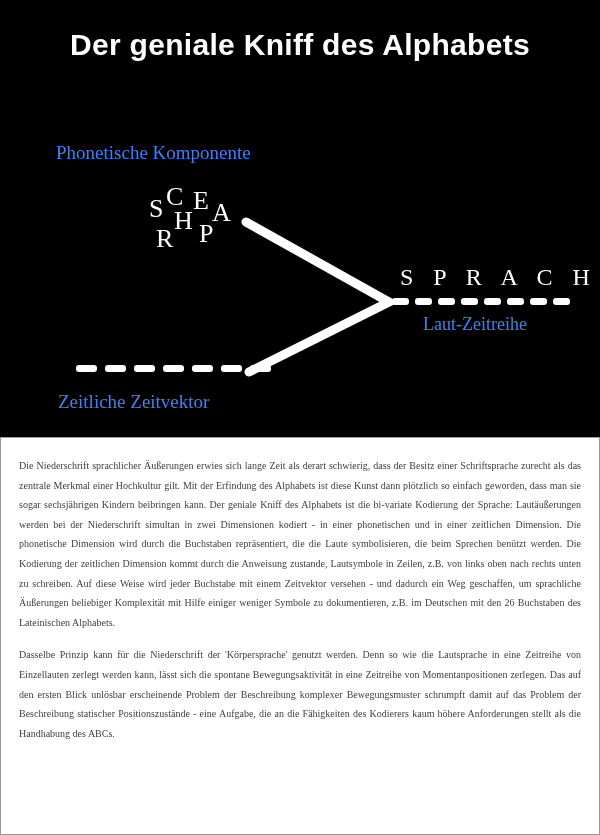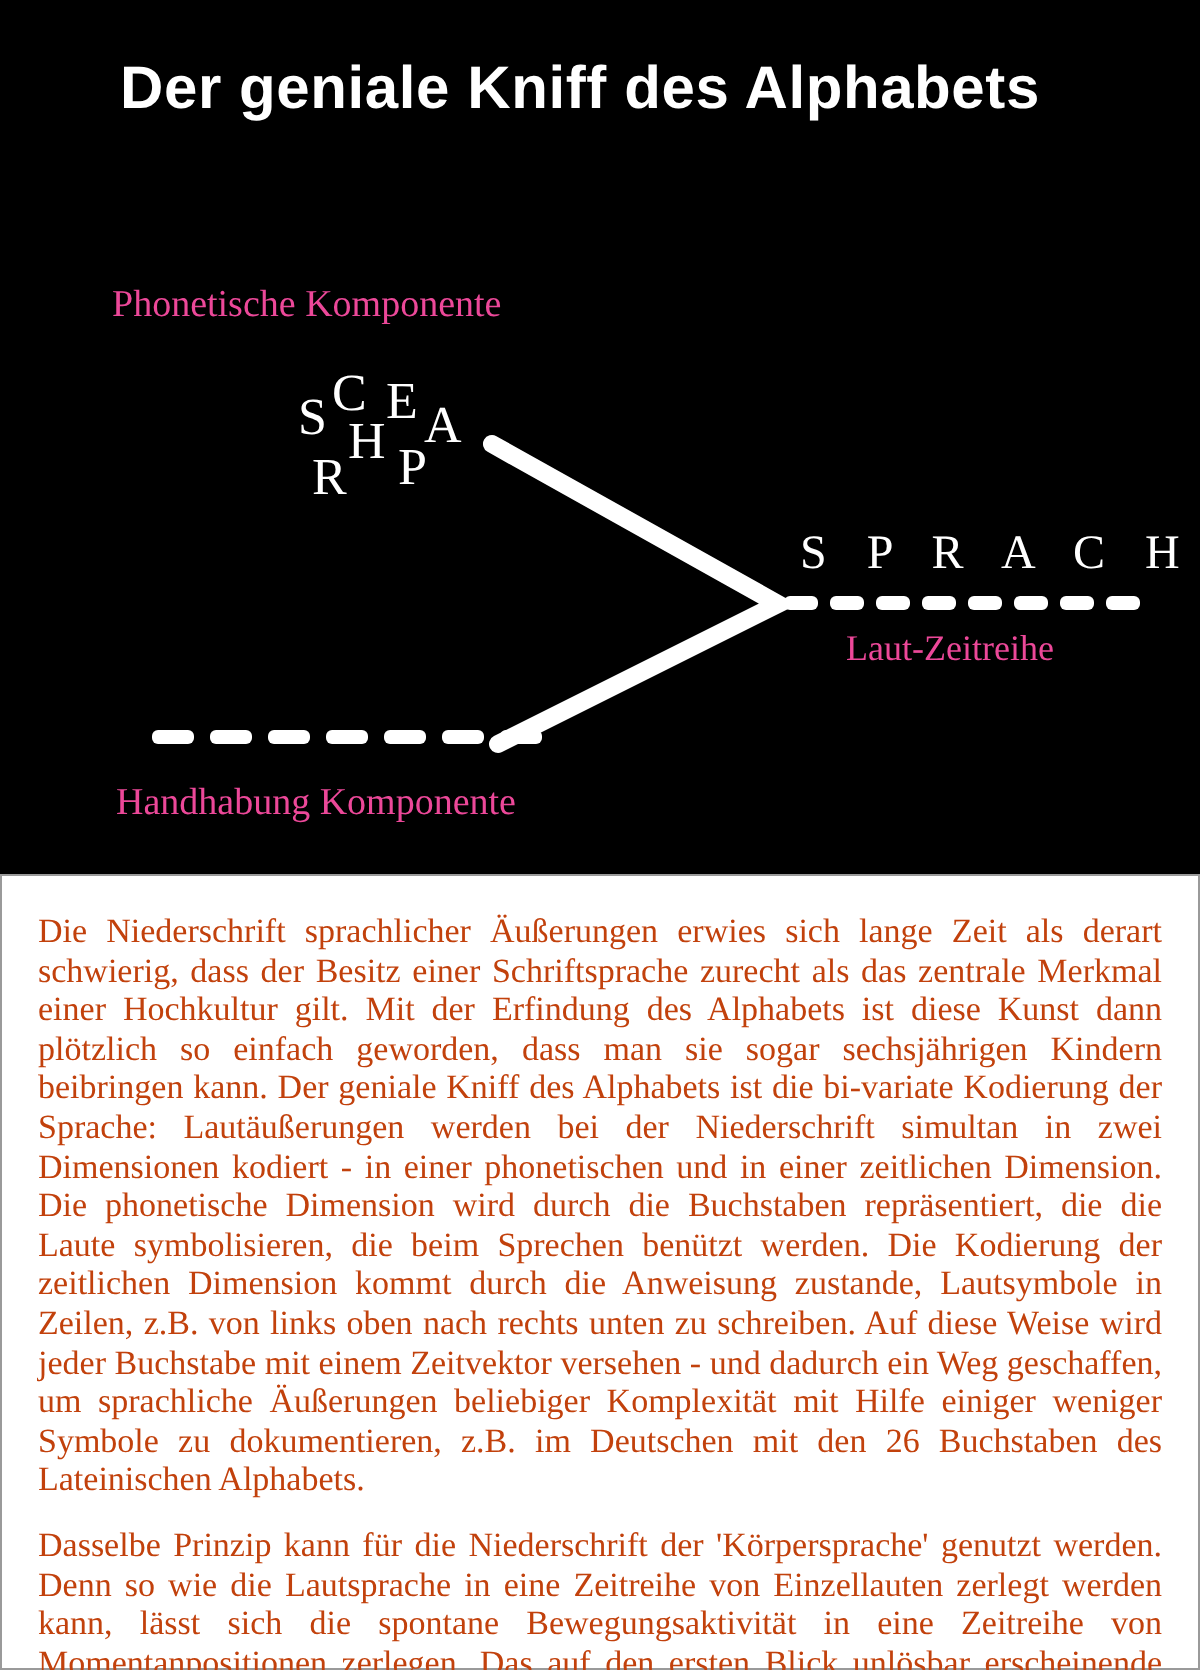--- a/index.html
+++ b/index.html
@@ -30,33 +30,33 @@
     height: 437px;
     background: #000000;
     overflow: hidden;
   }
 
   .slide-title {
     position: absolute;
     left: 60px;
     top: 26px;
     width: 480px;
-    text-align: left;
+    text-align: center;
     color: #ffffff;
     font-family: "Liberation Sans", sans-serif;
     font-weight: bold;
     font-size: 30px;
     line-height: 38px;
     letter-spacing: 0.3px;
   }
 
   
   .diagram-label {
     position: absolute;
-    color: #ec4899;
+    color: #3b82f6;
     font-family: "Liberation Serif", serif;
     font-size: 19px;
     white-space: nowrap;
   }
   #label-phonetic { left: 56px; top: 142px; }
   #label-temporal { left: 58px; top: 391px; }
   #label-lautzeit { left: 423px; top: 314px; font-size: 18px; }
 
   
   #sprache-word {
@@ -111,42 +111,42 @@
     left: 0;
     top: 437px;
     width: 600px;
     height: 398px;
     background: #ffffff;
     border: 1px solid #9a9a9a;
     box-sizing: border-box;
     padding: 18px 18px 10px 18px;
   }
   .body-par {
-    color: #c2410c;
+    color: #404040;
     font-family: "Liberation Serif", serif;
-    font-size: 17px;
+    font-size: 10px;
     line-height: 19.6px;
     text-align: justify;
     margin: 0 0 13px 0;
     hyphens: none;
   }
   .body-par:last-child { margin-bottom: 0; }
 </style>
 </head>
 <body>
 
 <div id="page">
 
   <div class="slide">
 
     <div class="slide-title">Der geniale Kniff des Alphabets</div>
 
     <div class="diagram-label" id="label-phonetic">Phonetische Komponente</div>
 
-    <div class="diagram-label" id="label-temporal">Handhabung Komponente</div>
+    <div class="diagram-label" id="label-temporal">Zeitliche Zeitvektor</div>
 
     <div id="scatter-letters">
         <span class="scatter-letter" style="left: 149px; top: 196px;">S</span>
         <span class="scatter-letter" style="left: 166px; top: 184px;">C</span>
         <span class="scatter-letter" style="left: 193px; top: 188px;">E</span>
         <span class="scatter-letter" style="left: 212px; top: 200px;">A</span>
         <span class="scatter-letter" style="left: 174px; top: 208px;">H</span>
         <span class="scatter-letter" style="left: 199px; top: 221px;">P</span>
         <span class="scatter-letter" style="left: 156px; top: 226px;">R</span>
       </div>

